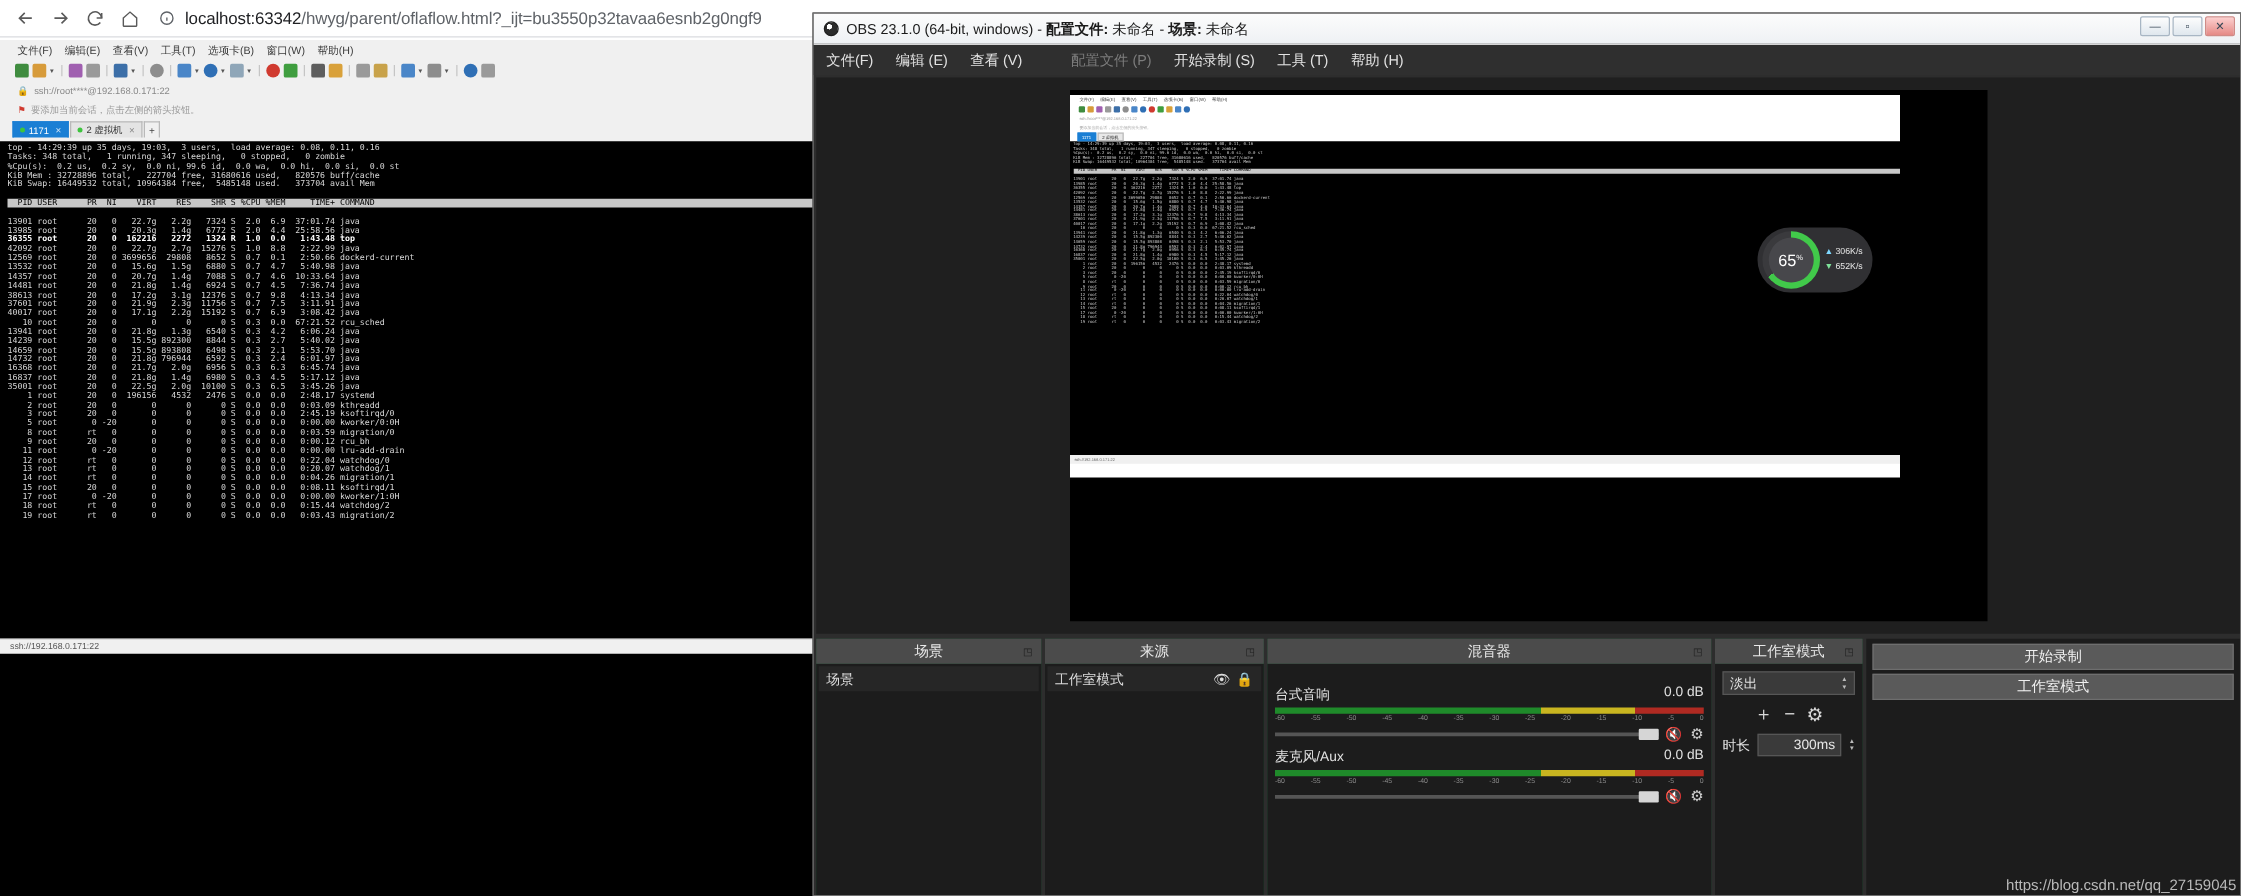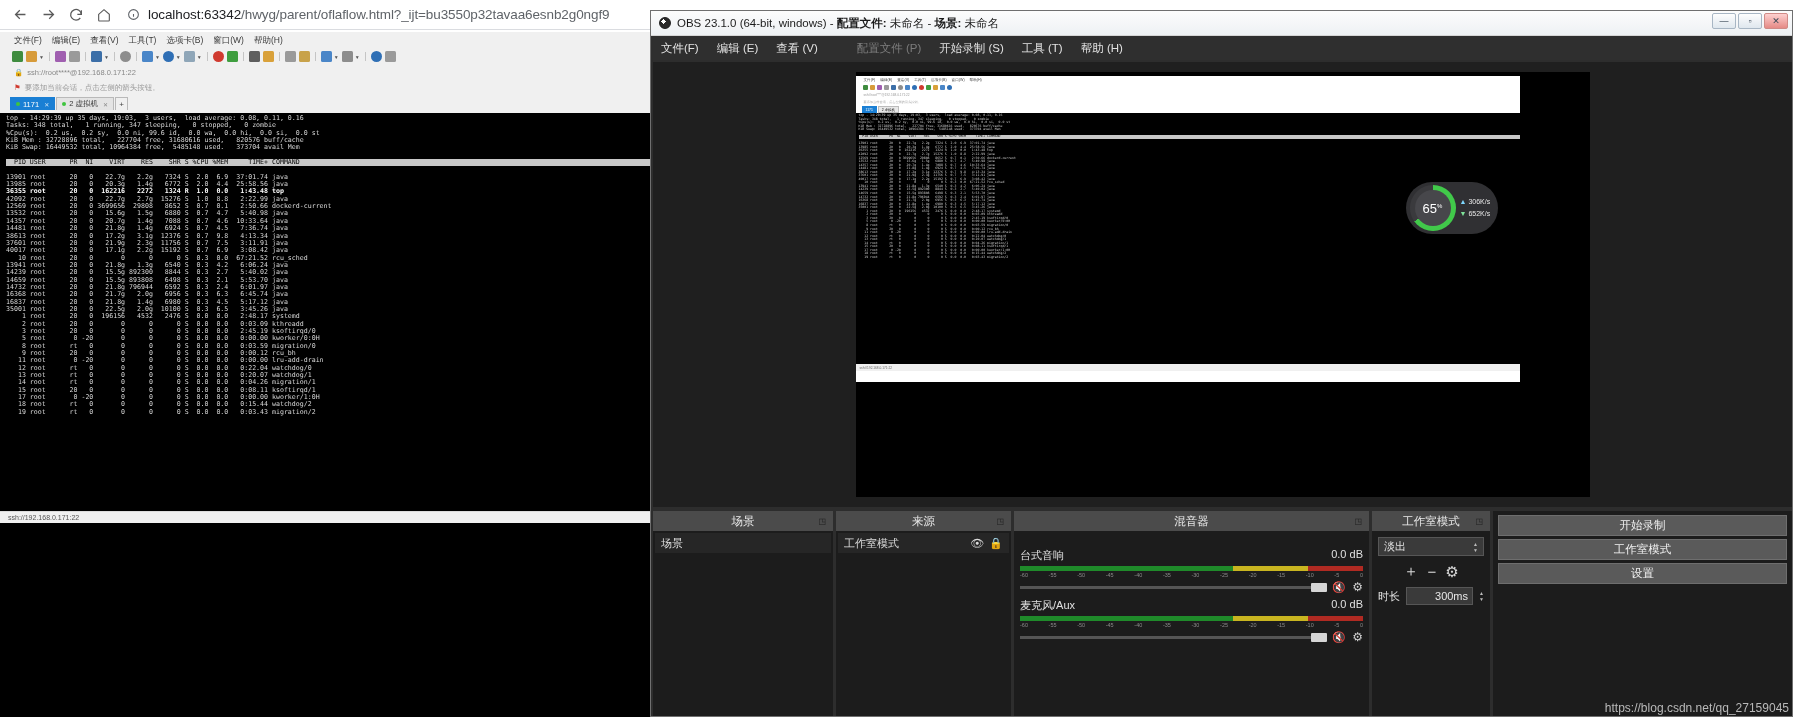--- a/index.html
+++ b/index.html
@@ -553,19 +553,18 @@
               <span>▼</span>
             </span>
         </div>
       </div>
     </div>
 
     <div class="dock" style="flex:1">
       <div class="ctl-body">
         <div class="ctl-btn">开始录制</div>
         <div class="ctl-btn">工作室模式</div>
-        <div class="ctl-btn">设置</div>
       </div>
     </div>
   </div>
 </div>
 
 <div id="watermark">https://blog.csdn.net/qq_27159045</div>
 
 </body></html>

